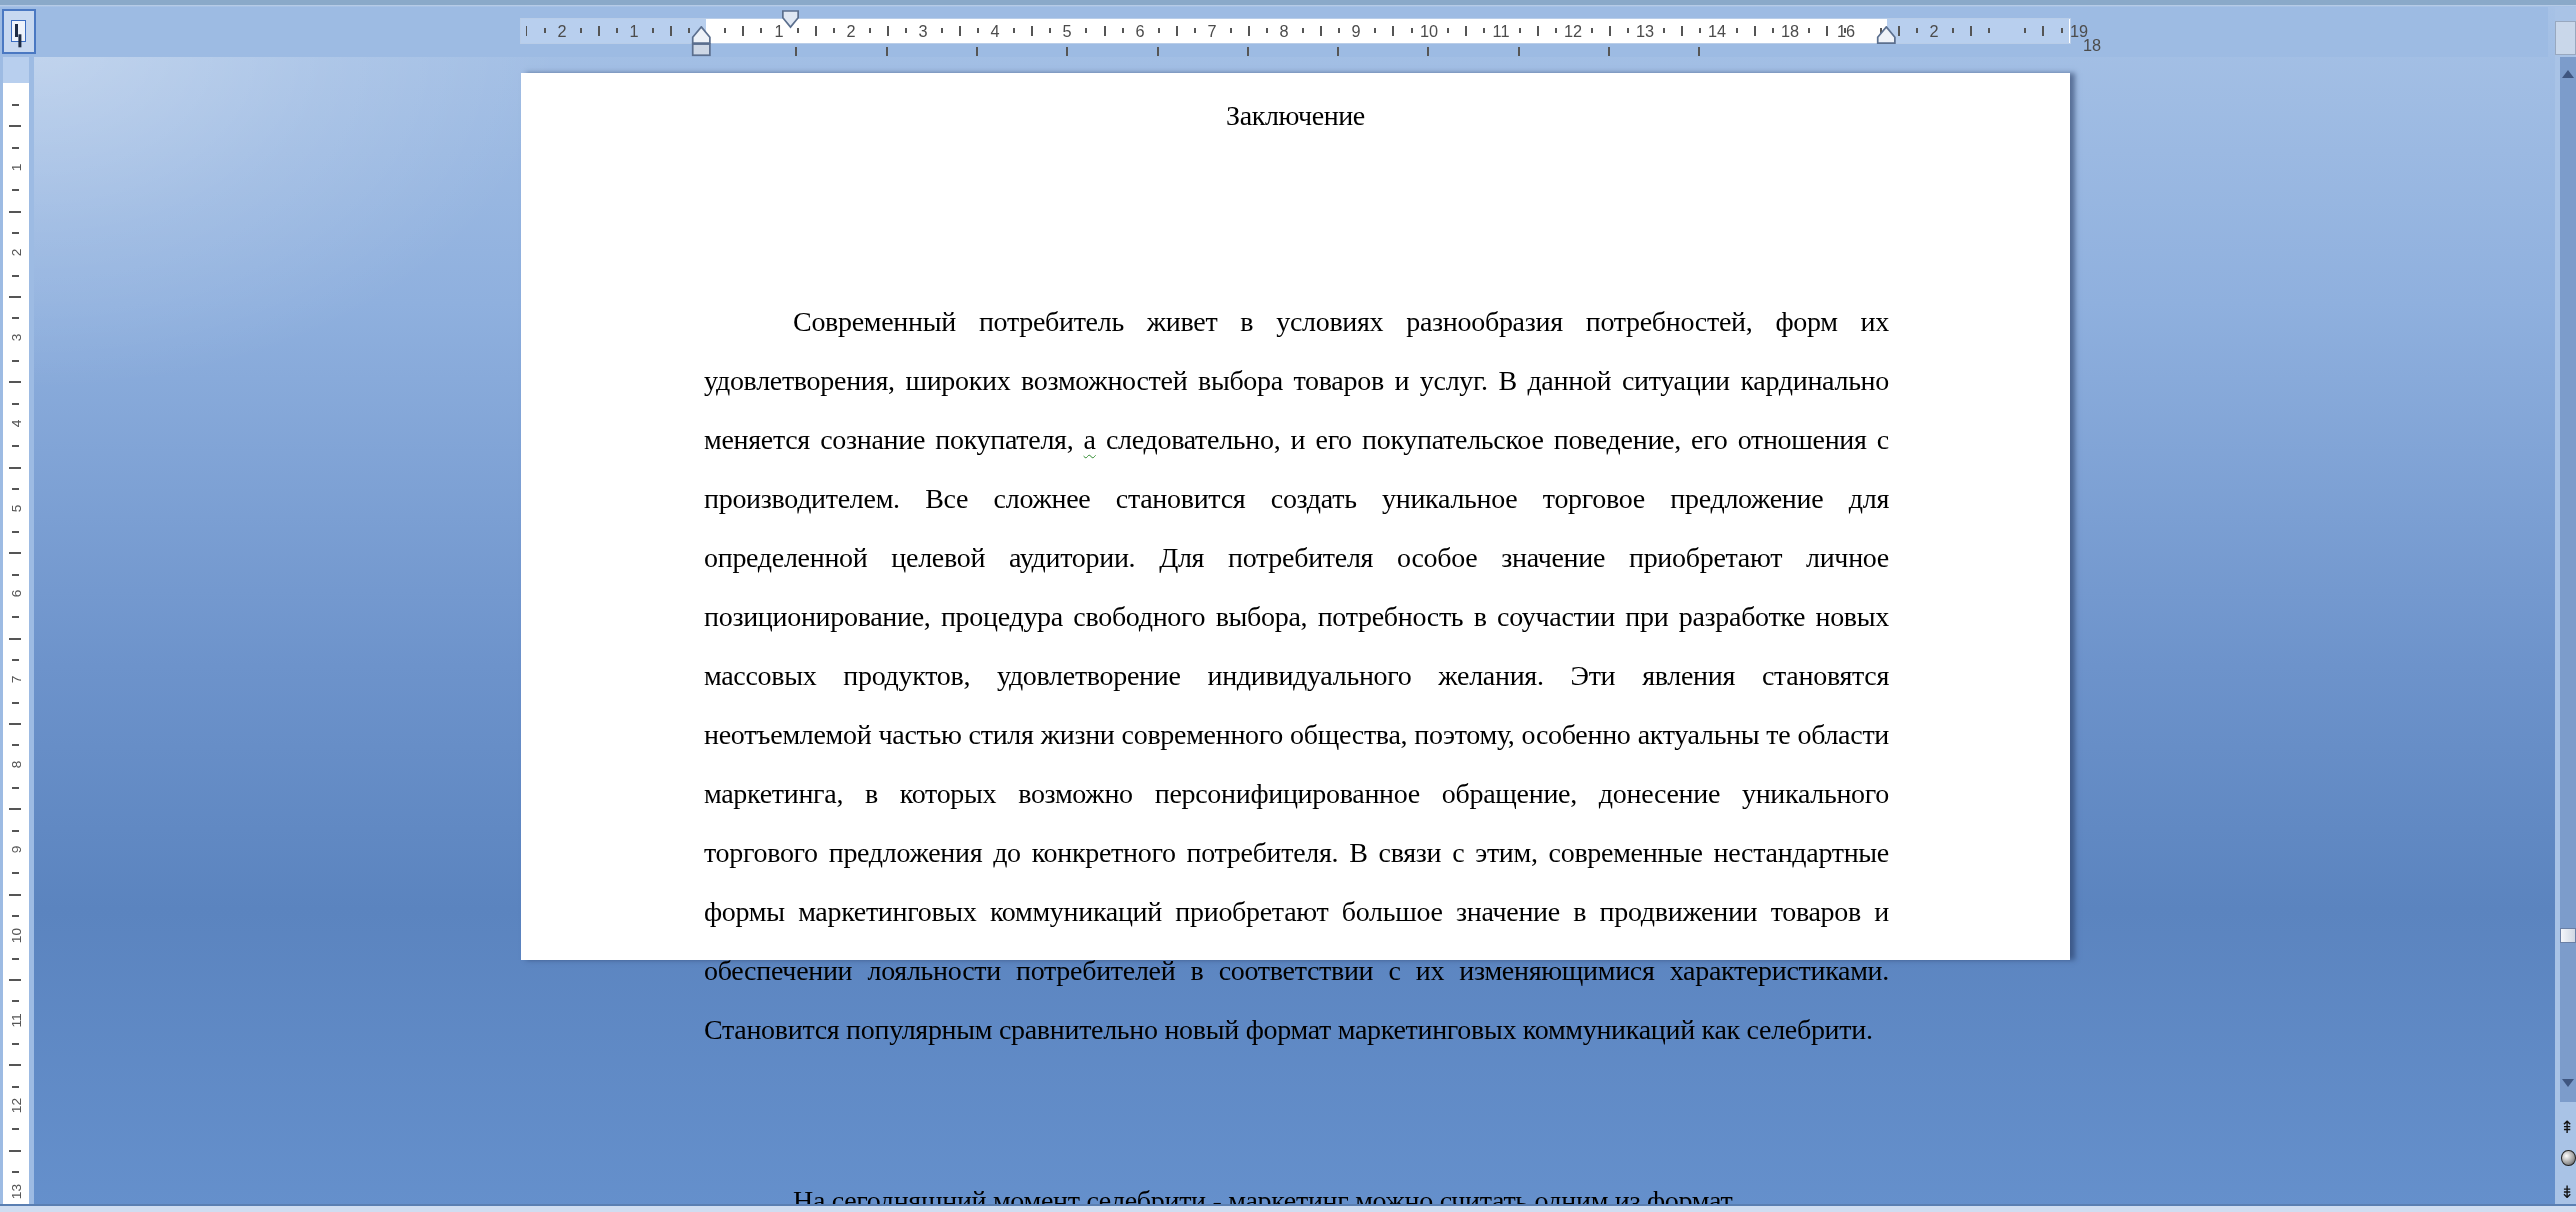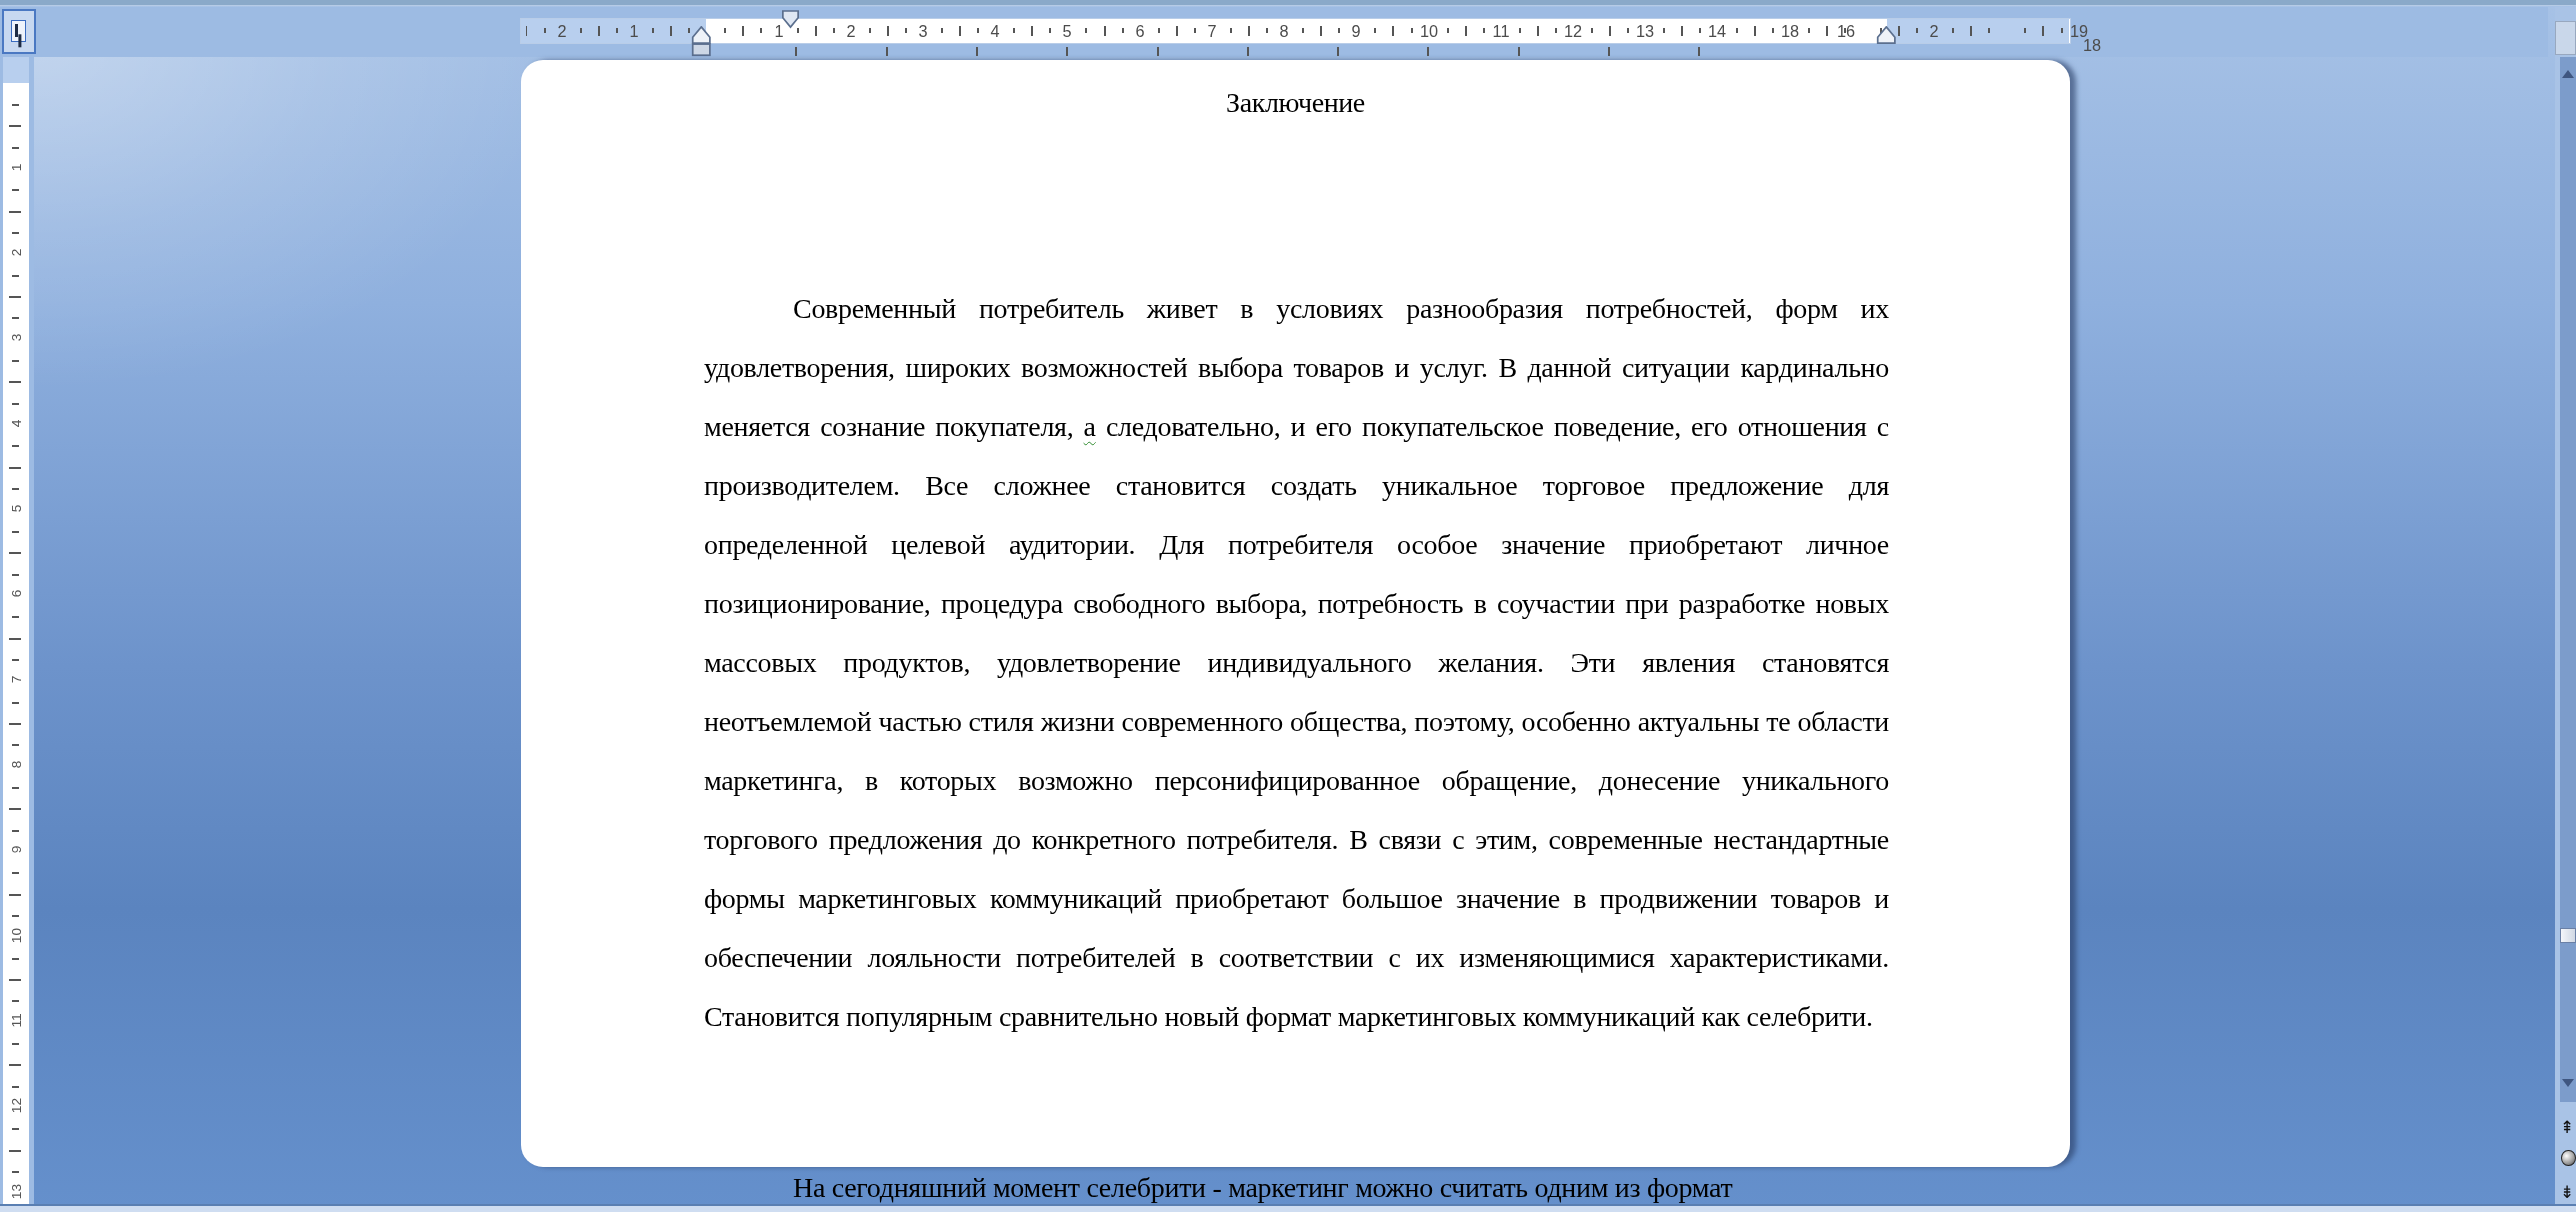--- a/index.html
+++ b/index.html
@@ -43,22 +43,22 @@
   .tabstop-row .tt { position:absolute; top:47px; width:1.7px; height:8.6px; background:#555; }
   
   .vruler-bar { position:absolute; left:0; top:57px; width:34px; height:1147px; background:#9dbbe3; }
   .vruler { position:absolute; left:3.4px; top:57px; width:26px; height:1147px; background:#fff; }
   .vruler .vmargin { position:absolute; left:0; top:0; width:100%; height:26px; background:#b8cfee; }
   .vnum { position:absolute; left:3.4px; font-family:"Liberation Sans", sans-serif; font-size:13.7px; color:#555; transform:rotate(-90deg); transform-origin:center; width:19px; text-align:center; }
   .vtick { position:absolute; left:8.6px; width:6.9px; height:1.7px; background:#555; }
   .vtick.big { left:6px; width:12px; }
   
   .page {
-    position:absolute; left:521px; top:60px; width:1549px; height:1107px;
-    background:#fff; box-shadow:5.1px 0 5.1px rgba(40,60,100,0.6);border-radius:22px;
+    position:absolute; left:521px; top:73px; width:1549px; height:887px;
+    background:#fff; box-shadow:5.1px 0 5.1px rgba(40,60,100,0.6);
   }
   .doc-title { position:absolute; left:0; width:100%; top:27.4px; text-align:center; font-size:28px; color:#000; letter-spacing:-0.4px; }
   .para { position:absolute; left:183px; width:1185px; font-size:28px; line-height:59px; color:#000; text-align:justify; letter-spacing:-0.3px; }
   .para .indent { display:inline-block; width:89px; }
   .para1 { top:219px; }
   .para2 { top:1098px; }
   .squiggle { text-decoration:underline wavy #2d8a2d; text-decoration-thickness:0.9px; text-underline-offset:5.1px; }
   
   .vscroll { position:absolute; left:2555px; top:6.9px; width:21.4px; height:1197px; background:#a9c3e6; }
   .vscroll .split-btn { position:absolute; left:0; top:13.7px; width:21.4px; height:34px; background:#c9d7ea; border:1.7px solid #98a8bf; box-sizing:border-box; }

